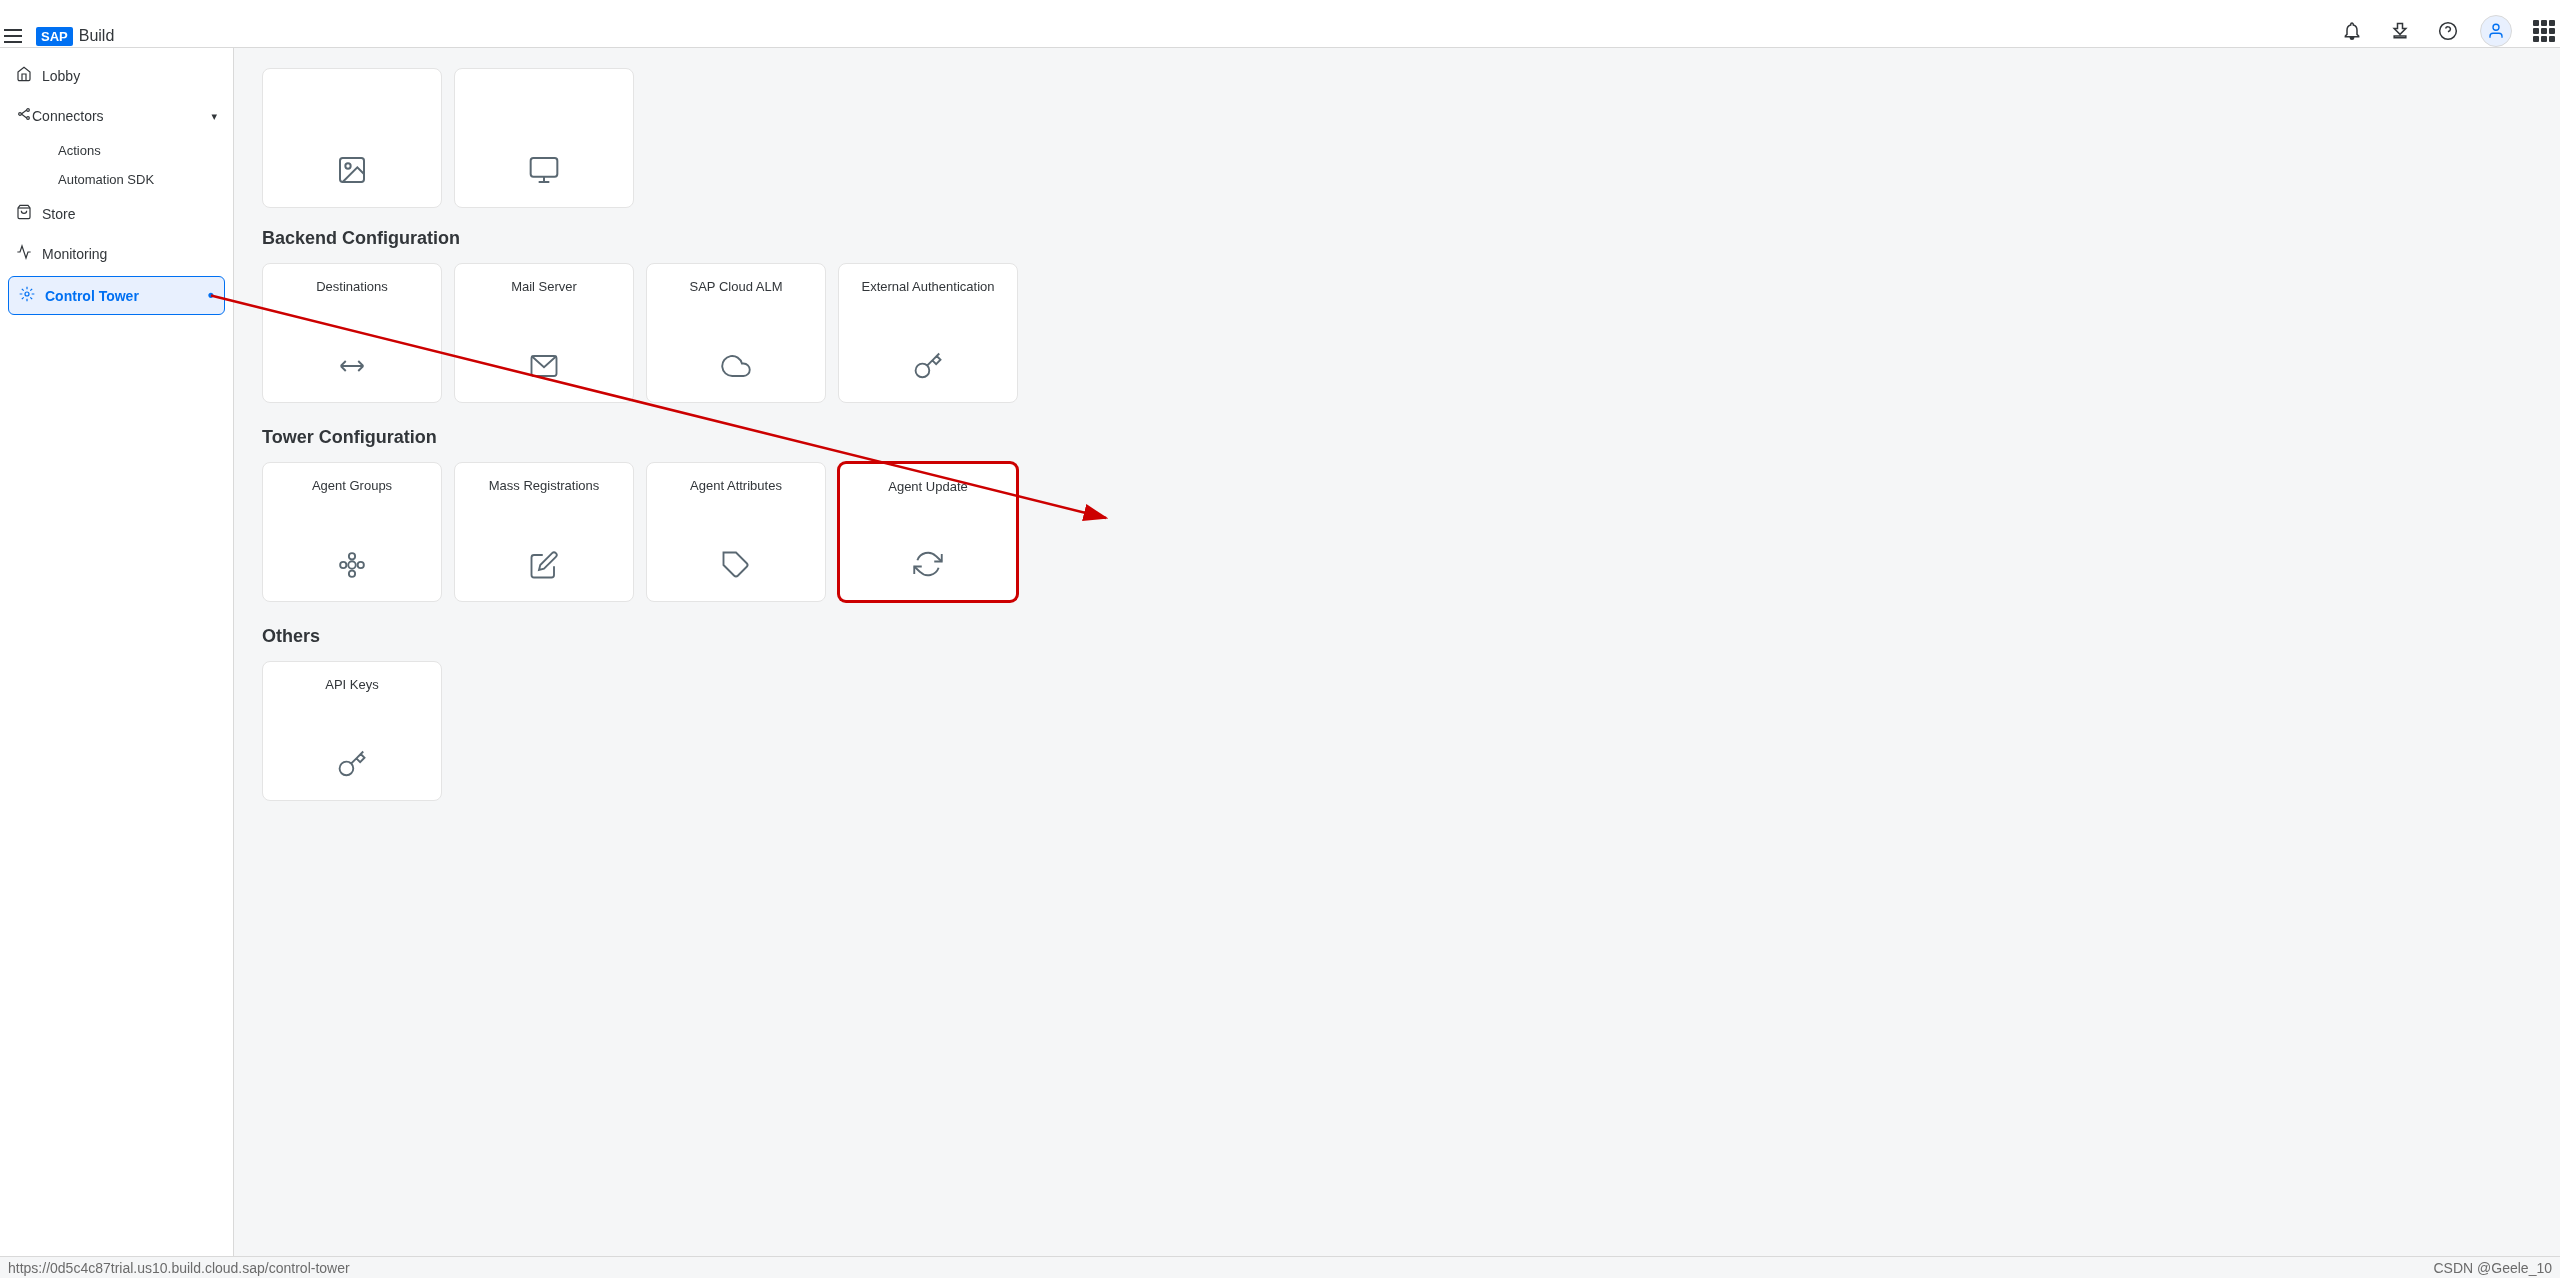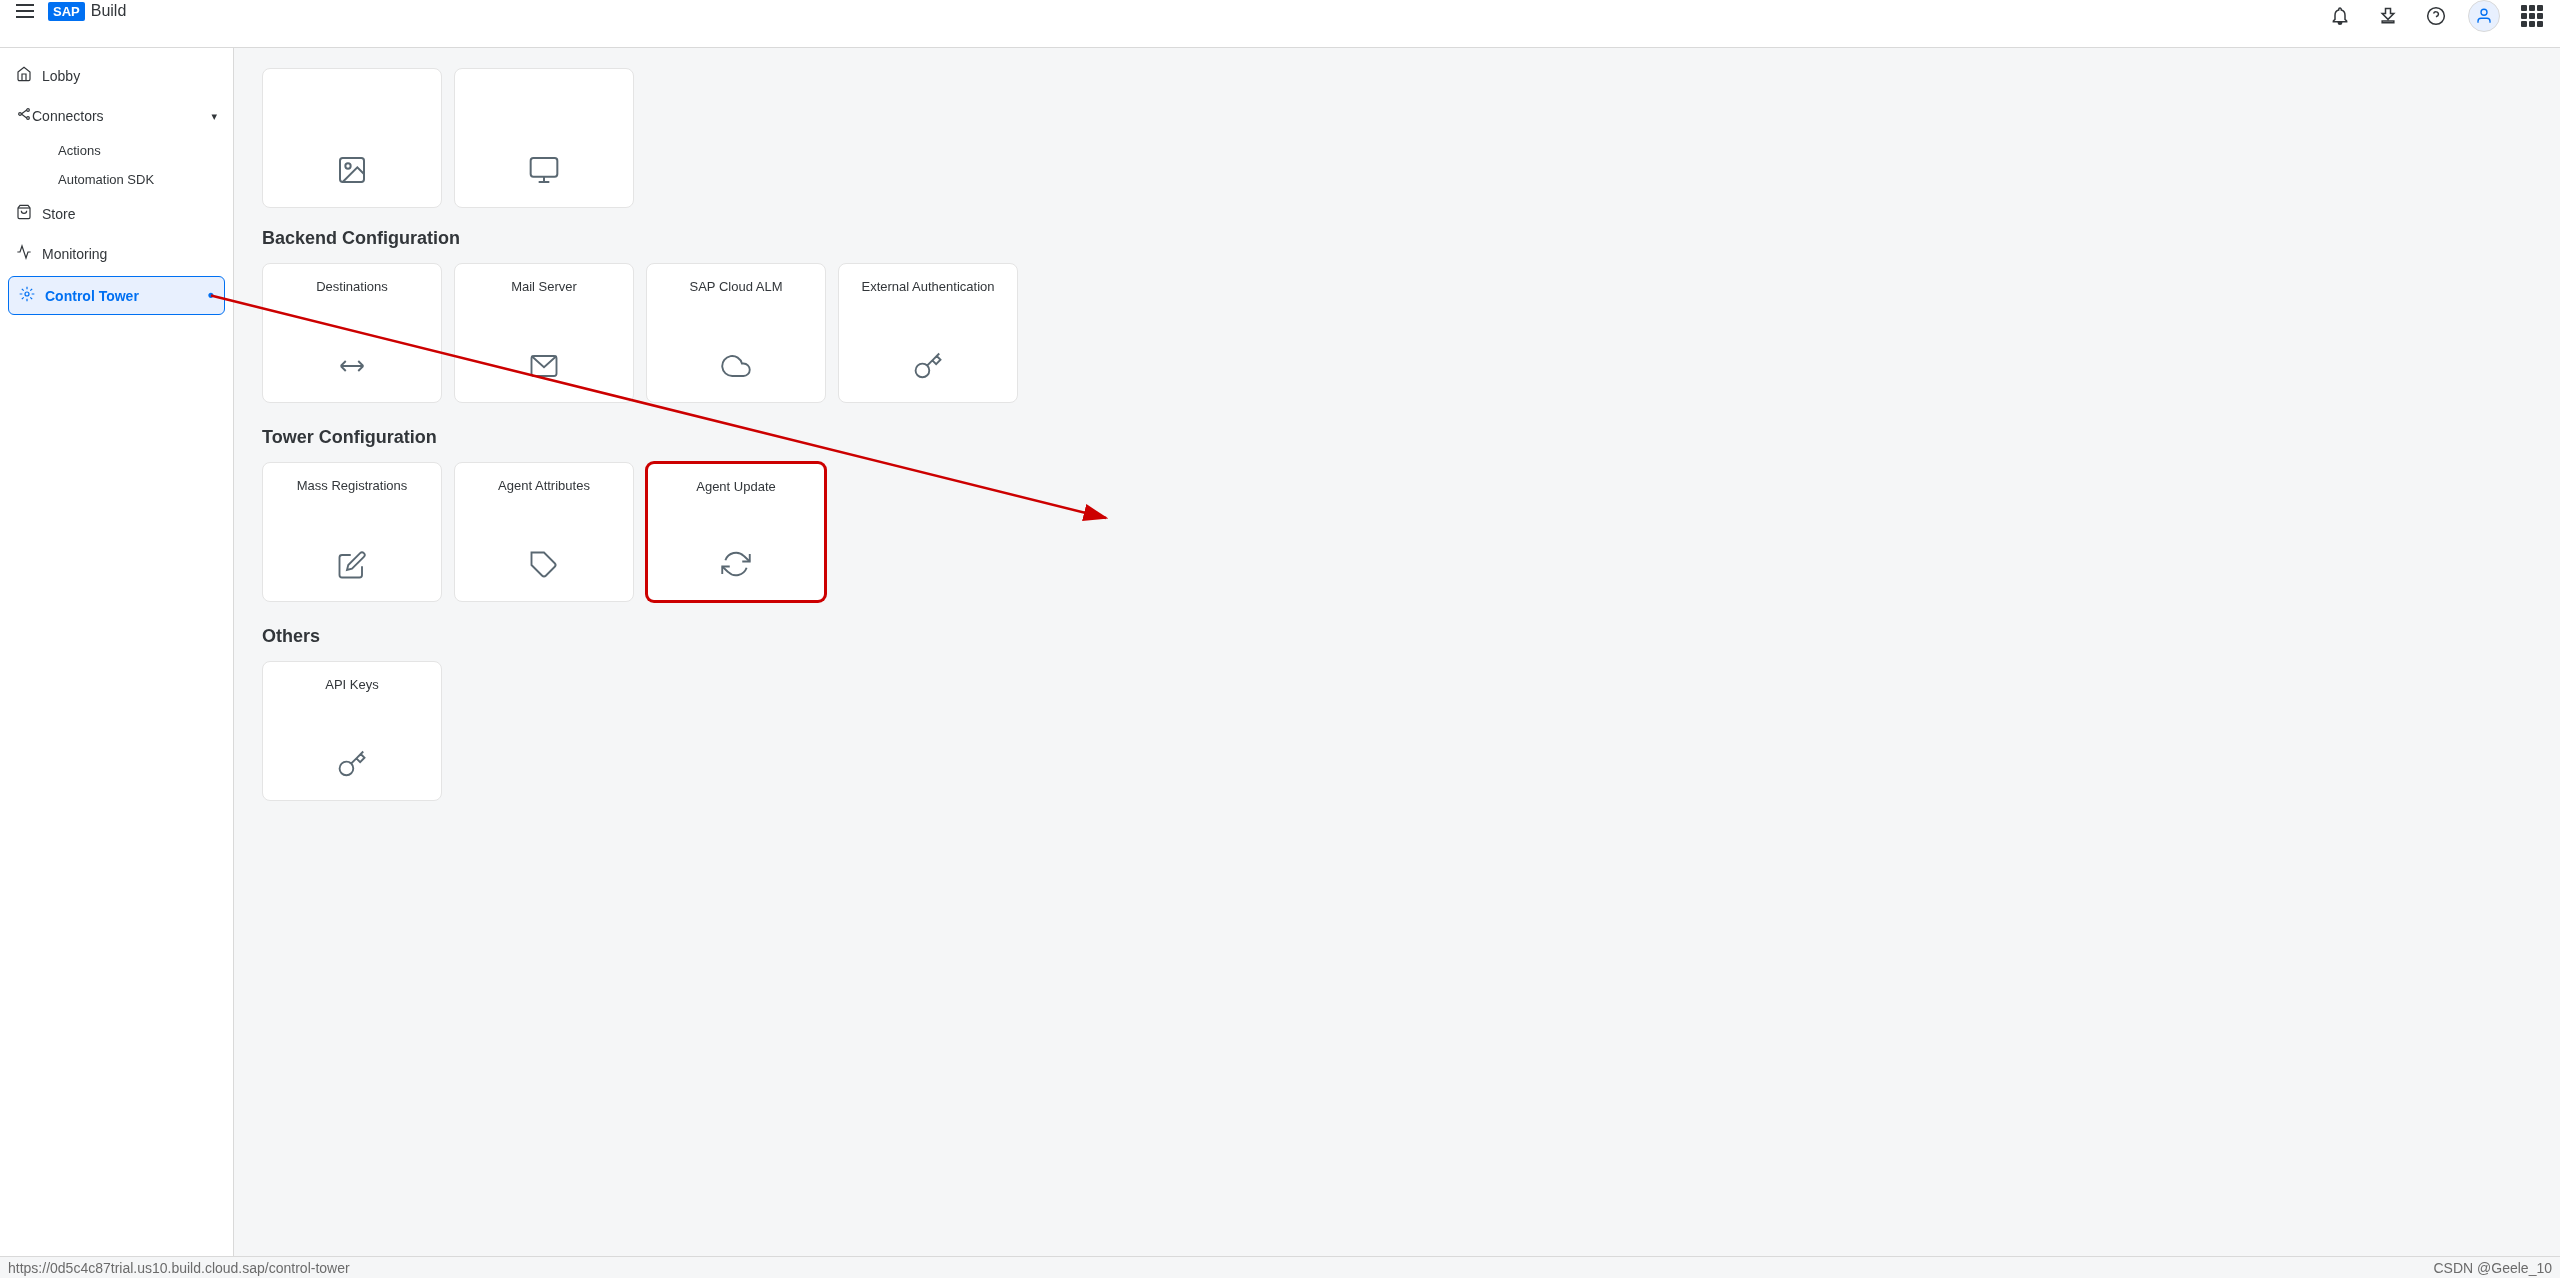--- a/index.html
+++ b/index.html
@@ -1,22 +1,22 @@
 <!DOCTYPE html>
 <html><head>
   <meta charset="utf-8">
   <style>
     * { box-sizing: border-box; margin: 0; padding: 0; }
     body { font-family: '72', Arial, sans-serif; font-size: 14px; background: #f5f6f7; color: #32363a; display: flex; flex-direction: column; height: 100vh; overflow: hidden; }
 
     
     .top-header {
-      display: flex; align-items: flex-start; justify-content: space-between;
+      display: flex; align-items: flex-end; justify-content: space-between;
       height: 48px; background: #fff; border-bottom: 1px solid #d9d9d9;
-      padding: 0 12px; flex-shrink: 0; z-index: 100;
+      padding: 0 0; flex-shrink: 0; z-index: 100;
     }
     .header-left { display: flex; align-items: center; gap: 10px; }
     .hamburger-icon { cursor: pointer; display: flex; flex-direction: column; gap: 4px; padding: 4px; }
     .hamburger-icon span { width: 18px; height: 2px; background: #32363a; display: block; }
     .sap-logo { display: flex; align-items: center; gap: 6px; cursor: pointer; }
     .sap-logo-box { background: #0070f2; color: white; font-weight: 700; font-size: 13px; padding: 2px 5px; border-radius: 2px; }
     .sap-build-text { font-size: 16px; font-weight: 400; color: #32363a; }
     .header-right { display: flex; align-items: center; gap: 16px; }
     .header-icon { width: 32px; height: 32px; display: flex; align-items: center; justify-content: center; cursor: pointer; color: #32363a; font-size: 18px; }
     .avatar { width: 32px; height: 32px; border-radius: 50%; background: #e8f0fe; display: flex; align-items: center; justify-content: center; font-size: 12px; color: #0070f2; border: 1px solid #d9d9d9; cursor: pointer; }
@@ -281,20 +281,32 @@
           </svg>
         </div>
       </div>
 
     </div>
 
     <div class="section-title">Tower Configuration</div>
     <div class="cards-grid" style="position:relative;">
 
 
+      <div class="card">
+        <div class="card-title">Agent Groups</div>
+        <div class="card-icon">
+          <svg width="30" height="30" viewBox="0 0 24 24" fill="none" stroke="#5a6872" stroke-width="1.5">
+            <circle cx="12" cy="12" r="3"></circle>
+            <circle cx="5" cy="12" r="2.5"></circle>
+            <circle cx="19" cy="12" r="2.5"></circle>
+            <circle cx="12" cy="5" r="2.5"></circle>
+            <circle cx="12" cy="19" r="2.5"></circle>
+          </svg>
+        </div>
+      </div>
 
       <div class="card">
         <div class="card-title">Mass Registrations</div>
         <div class="card-icon">
           <svg width="30" height="30" viewBox="0 0 24 24" fill="none" stroke="#5a6872" stroke-width="1.5">
             <path d="M11 4H4a2 2 0 0 0-2 2v14a2 2 0 0 0 2 2h14a2 2 0 0 0 2-2v-7"></path>
             <path d="M18.5 2.5a2.121 2.121 0 0 1 3 3L12 15l-4 1 1-4 9.5-9.5z"></path>
           </svg>
         </div>
       </div>

